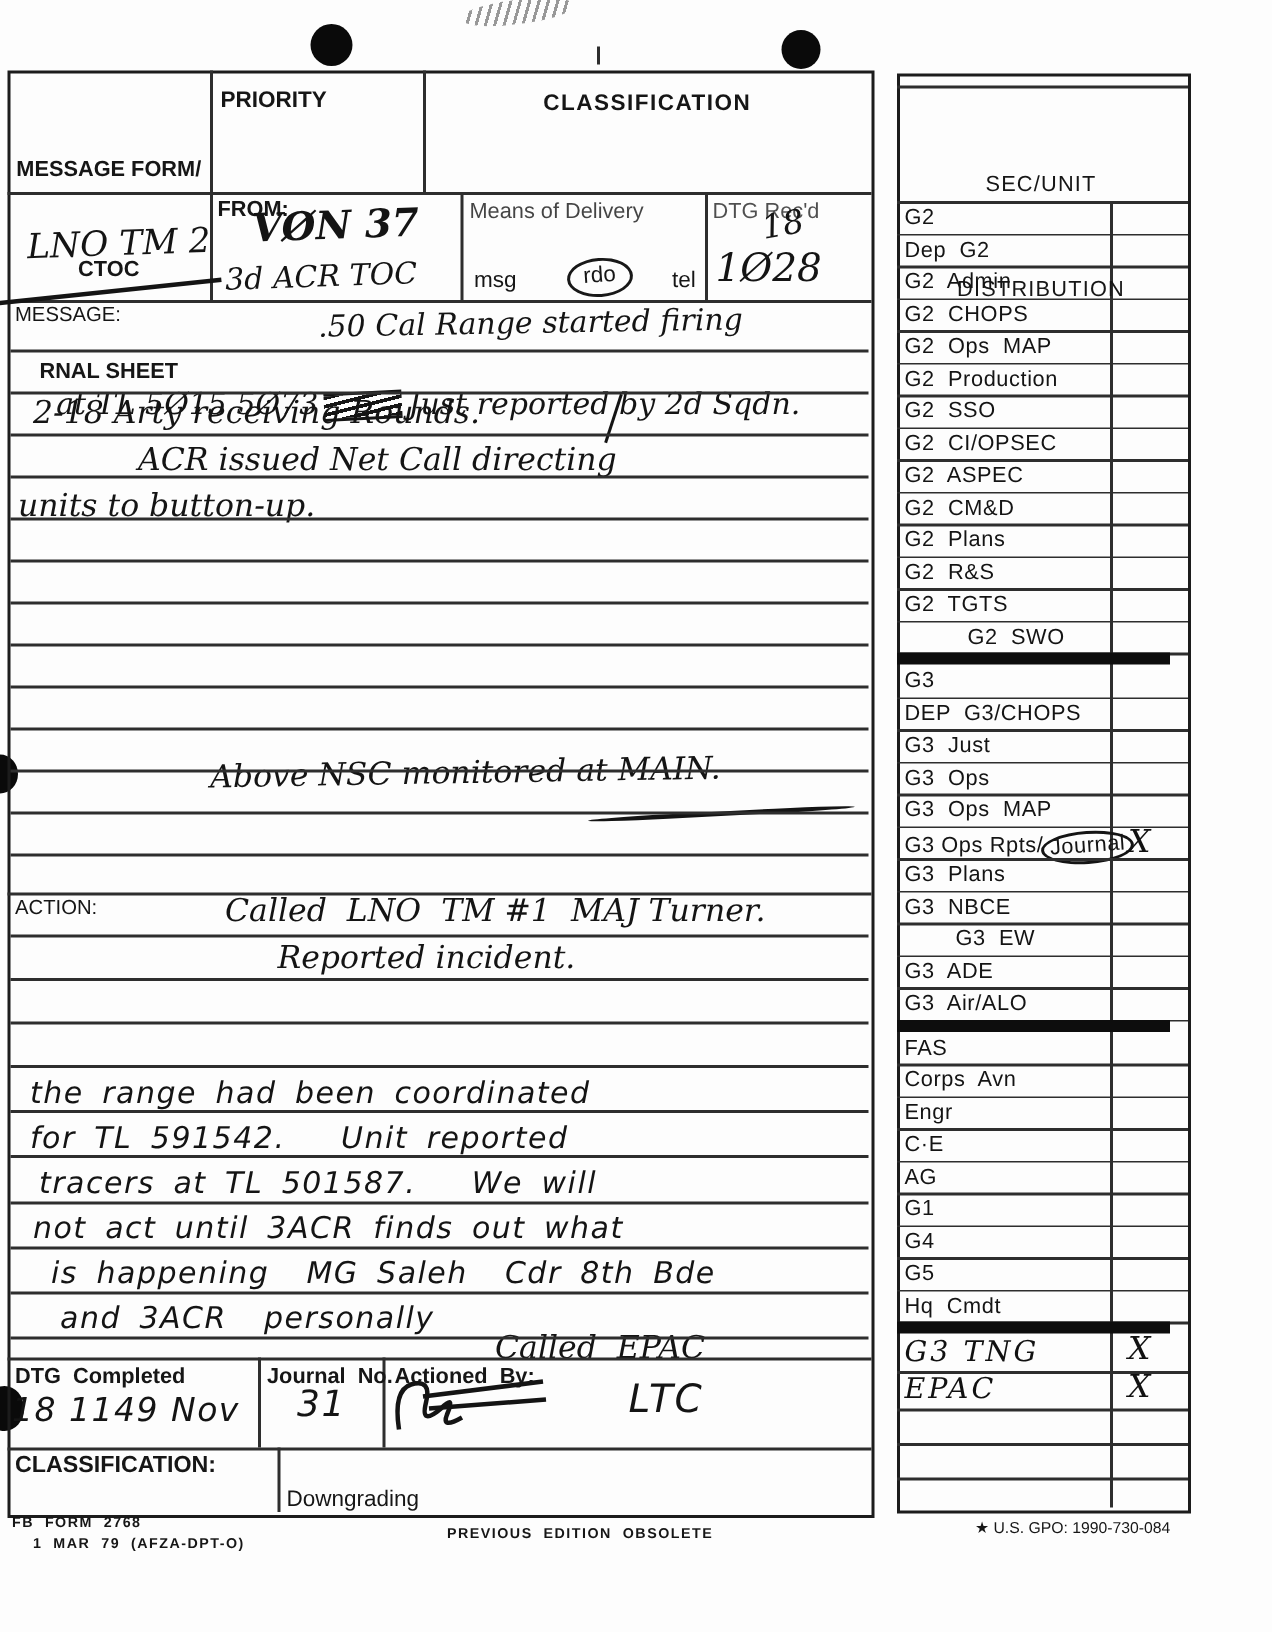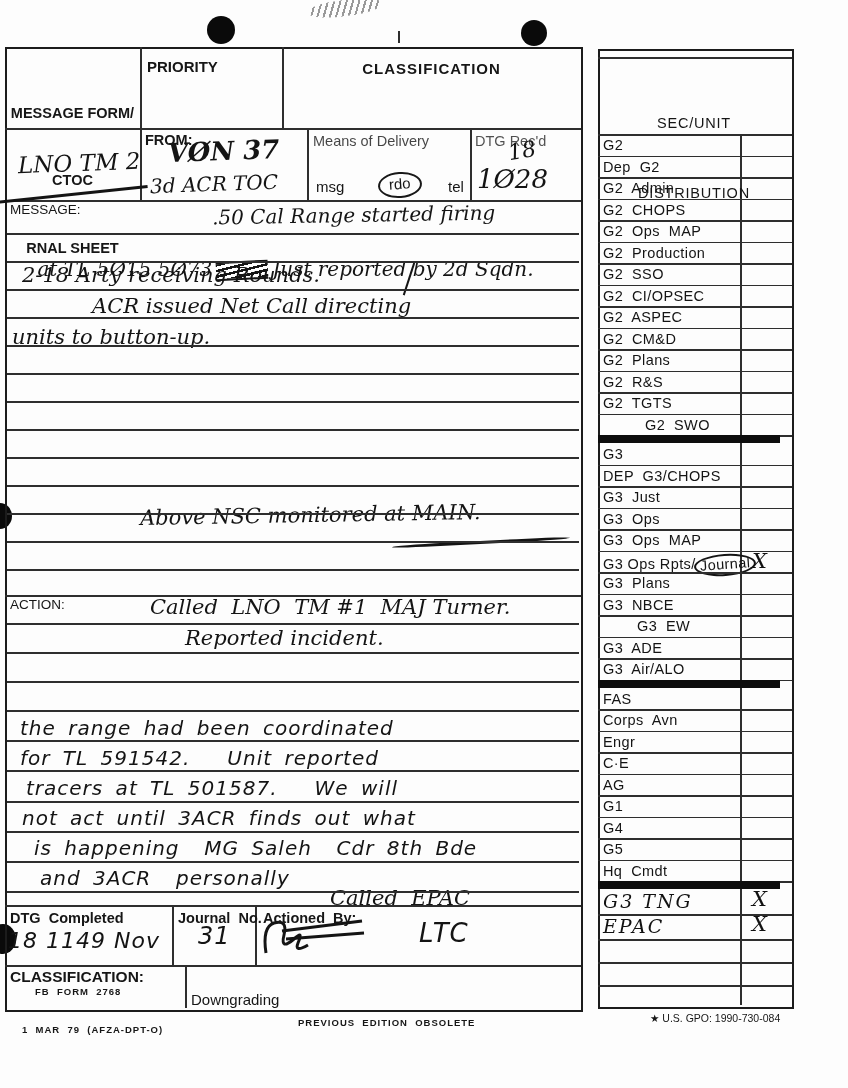--- a/index.html
+++ b/index.html
@@ -112,21 +112,21 @@
     <path d="M24 18 L104 8" stroke="#141414" stroke-width="3" fill="none"></path>
     <path d="M28 26 L106 20" stroke="#141414" stroke-width="3" fill="none"></path>
   </svg>
   <div class="hw2" style="left:388px;top:918px;font-size:26px;margin-left:31px;">LTC</div>
 
   <div class="hline" style="left:5px;top:965px;width:576px;"></div>
   <div class="vline" style="left:185px;top:965px;height:43px;"></div>
   <div class="lbl bold" style="left:10px;top:968px;font-size:15.5px;">CLASSIFICATION:</div>
   <div class="lbl" style="left:191px;top:991px;font-size:15px;">Downgrading</div>
 
-  <div class="lbl bold" style="left:8px;top:986px;font-size:9.5px;letter-spacing:1px;margin-left:27px;">FB  FORM  2768</div>
+  <div class="lbl bold" style="left:8px;top:1010px;font-size:9.5px;letter-spacing:1px;">FB  FORM  2768</div>
   <div class="lbl bold" style="left:22px;top:1024px;font-size:9.5px;letter-spacing:1px;">1  MAR  79  (AFZA-DPT-O)</div>
   <div class="lbl bold" style="left:298px;top:1017px;font-size:9.5px;letter-spacing:1px;">PREVIOUS  EDITION  OBSOLETE</div>
   <div class="lbl" style="left:650px;top:1012px;font-size:10.5px;">★ U.S. GPO: 1990-730-084</div>
 
   <div class="outline" style="left:598px;top:49px;width:192px;height:956px;"></div>
   <div class="hline" style="left:598px;top:57px;width:194px;"></div>
   <div class="hline" style="left:598px;top:134px;width:194px;"></div>
   <div class="vline" style="left:740px;top:134px;height:871px;"></div>
   <div class="lbl" style="left:598px;top:66px;width:192px;text-align:center;font-size:14.5px;line-height:1.6;letter-spacing:.8px;">
     <div>SEC/UNIT</div>

